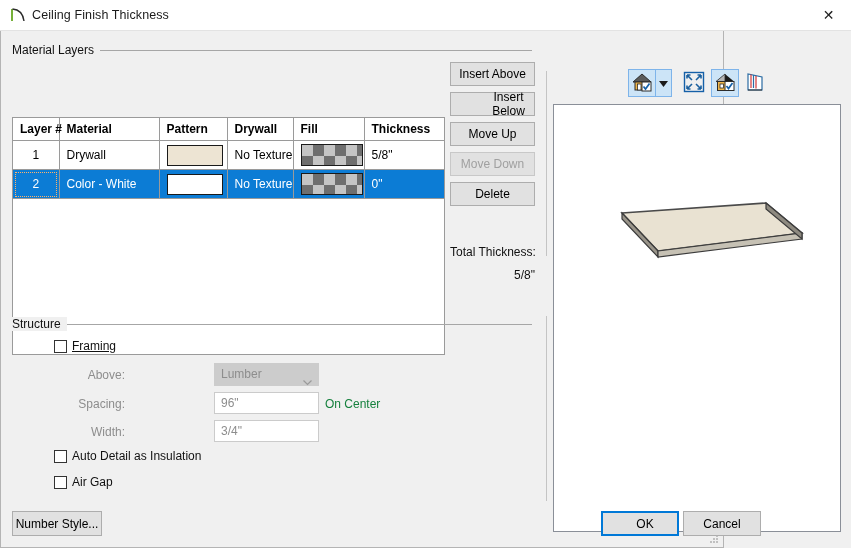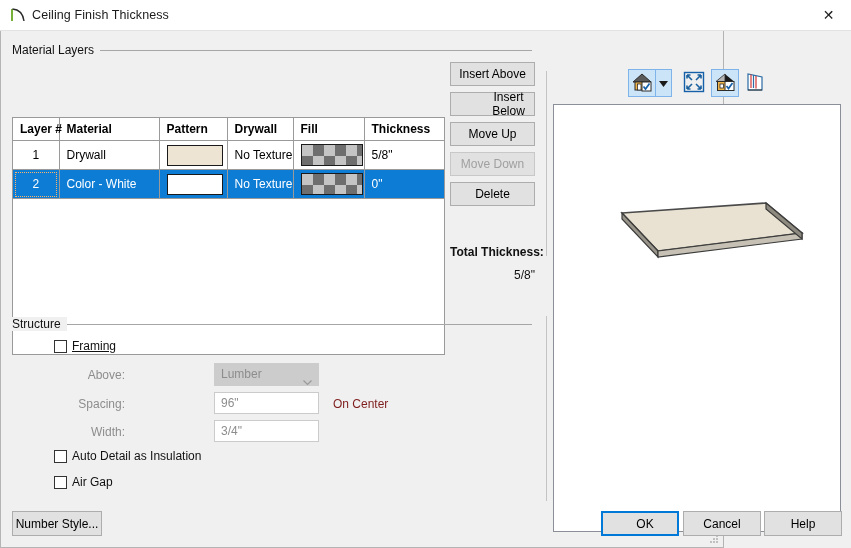--- a/index.html
+++ b/index.html
@@ -184,21 +184,20 @@
   .btn.default {
     border: 2px solid #0078d7;
     background: #e1e1e1;
   }
 
   #total-thickness-label {
     position: absolute;
     left: 449px; top: 214px;
     font-size: 12px;
     color: #111;
-    font-weight: bold;
   }
   #total-thickness-value {
     position: absolute;
     left: 449px; top: 237px;
     width: 85px;
     text-align: right;
     font-size: 12px;
     color: #111;
   }
 
@@ -497,35 +496,34 @@
     <span>Lumber</span>
     <span class="combo-arrow">
       <svg width="9" height="6" viewBox="0 0 9 6">
           <path d="M0.5,0.5 L4.5,4.5 L8.5,0.5" stroke="#9a9a9a" stroke-width="1.2" fill="none"></path>
         </svg>
     </span>
   </div>
 
   <span class="field-label" style="left:64px; top:366px; width:60px;">Spacing:</span>
   <div class="text-input" style="left:213px; top:361px; width:105px;">96"</div>
-  <span class="static-text" style="left:332px; top:366px; color:#7f1d1d;">On Center</span>
+  <span class="static-text" style="left:324px; top:366px; color:#15803d;">On Center</span>
 
   <span class="field-label" style="left:72px; top:394px; width:52px;">Width:</span>
   <div class="text-input" style="left:213px; top:389px; width:105px;">3/4"</div>
 
   <div class="checkbox" style="left:53px; top:419px;"></div>
   <span class="cb-label" style="left:71px; top:418px;">Auto Detail as Insulation</span>
 
   <div class="checkbox" style="left:53px; top:445px;"></div>
   <span class="cb-label" style="left:71px; top:444px;">Air Gap</span>
 
   <div class="btn" style="left:11px; top:480px; width:90px; height:25px;">Number Style...</div>
   <div class="btn default" style="left:600px; top:480px; width:78px; height:25px;padding-left:10px;">OK</div>
   <div class="btn" style="left:682px; top:480px; width:78px; height:25px;">Cancel</div>
-  <div class="btn" style="left:763px; top:480px; width:78px; height:25px;">Help</div>
 
   <div id="resize-grip">
     <svg width="12" height="12" viewBox="0 0 12 12">
       <circle cx="9" cy="3" r="1" fill="#b0b0b0"></circle>
       <circle cx="9" cy="6" r="1" fill="#b0b0b0"></circle>
       <circle cx="6" cy="6" r="1" fill="#b0b0b0"></circle>
       <circle cx="9" cy="9" r="1" fill="#b0b0b0"></circle>
       <circle cx="6" cy="9" r="1" fill="#b0b0b0"></circle>
       <circle cx="3" cy="9" r="1" fill="#b0b0b0"></circle>
     </svg>

